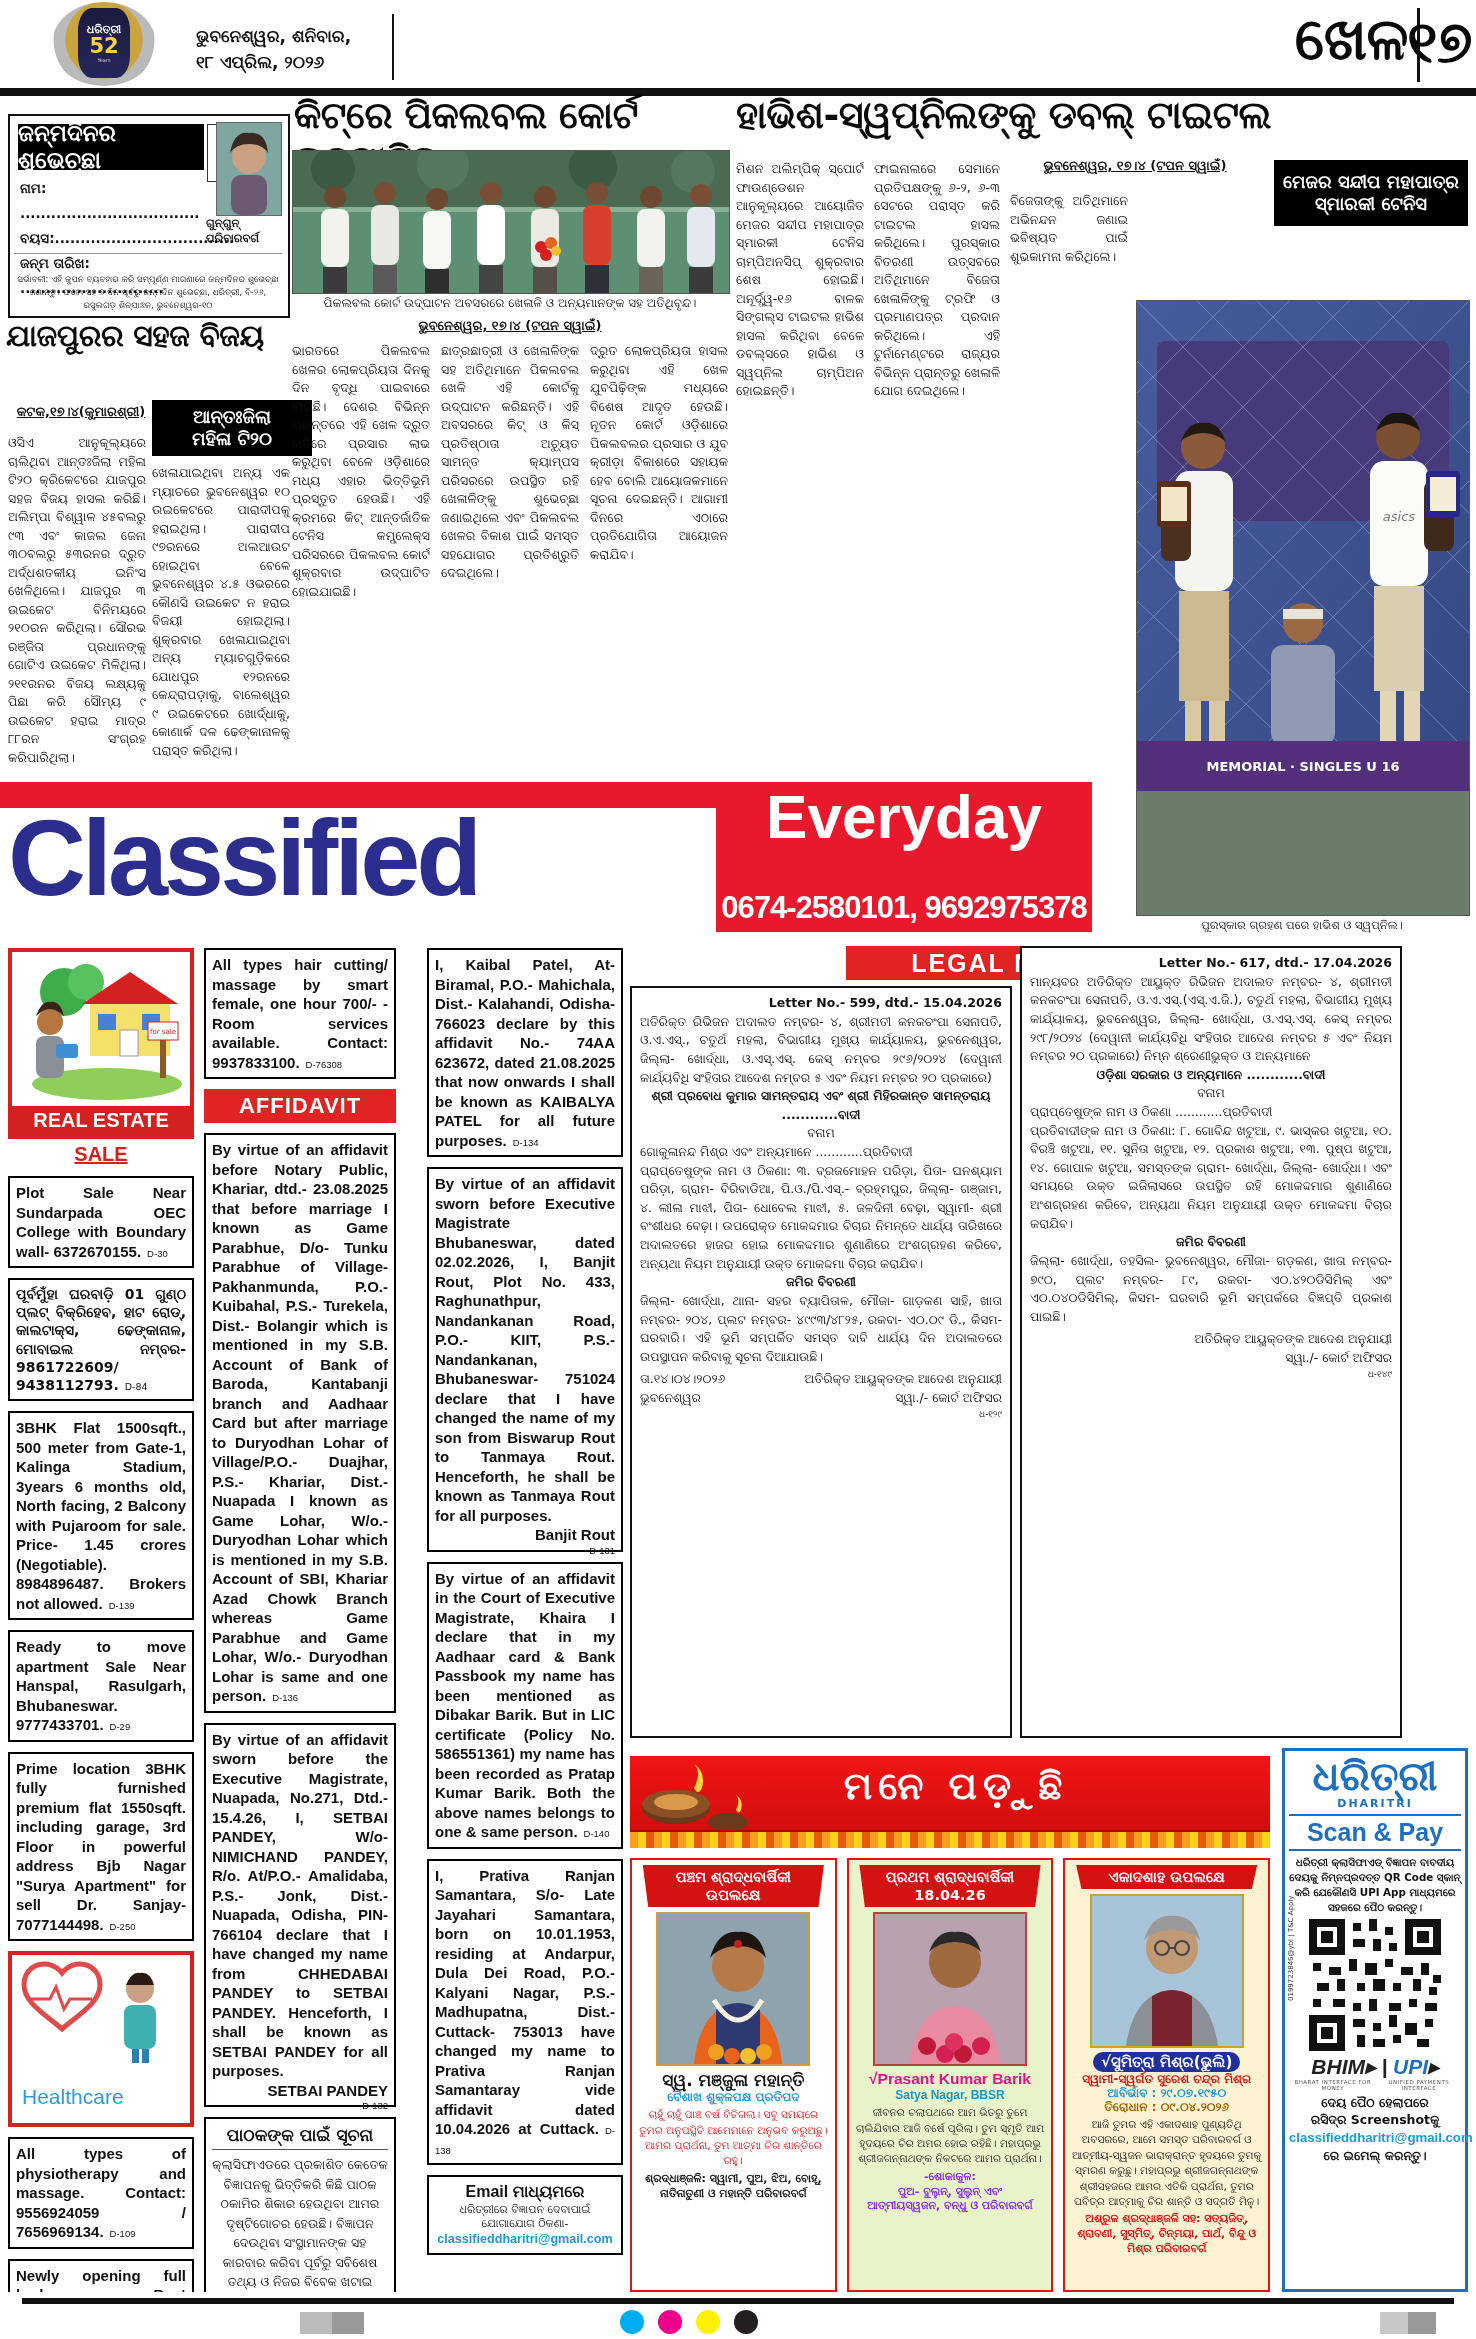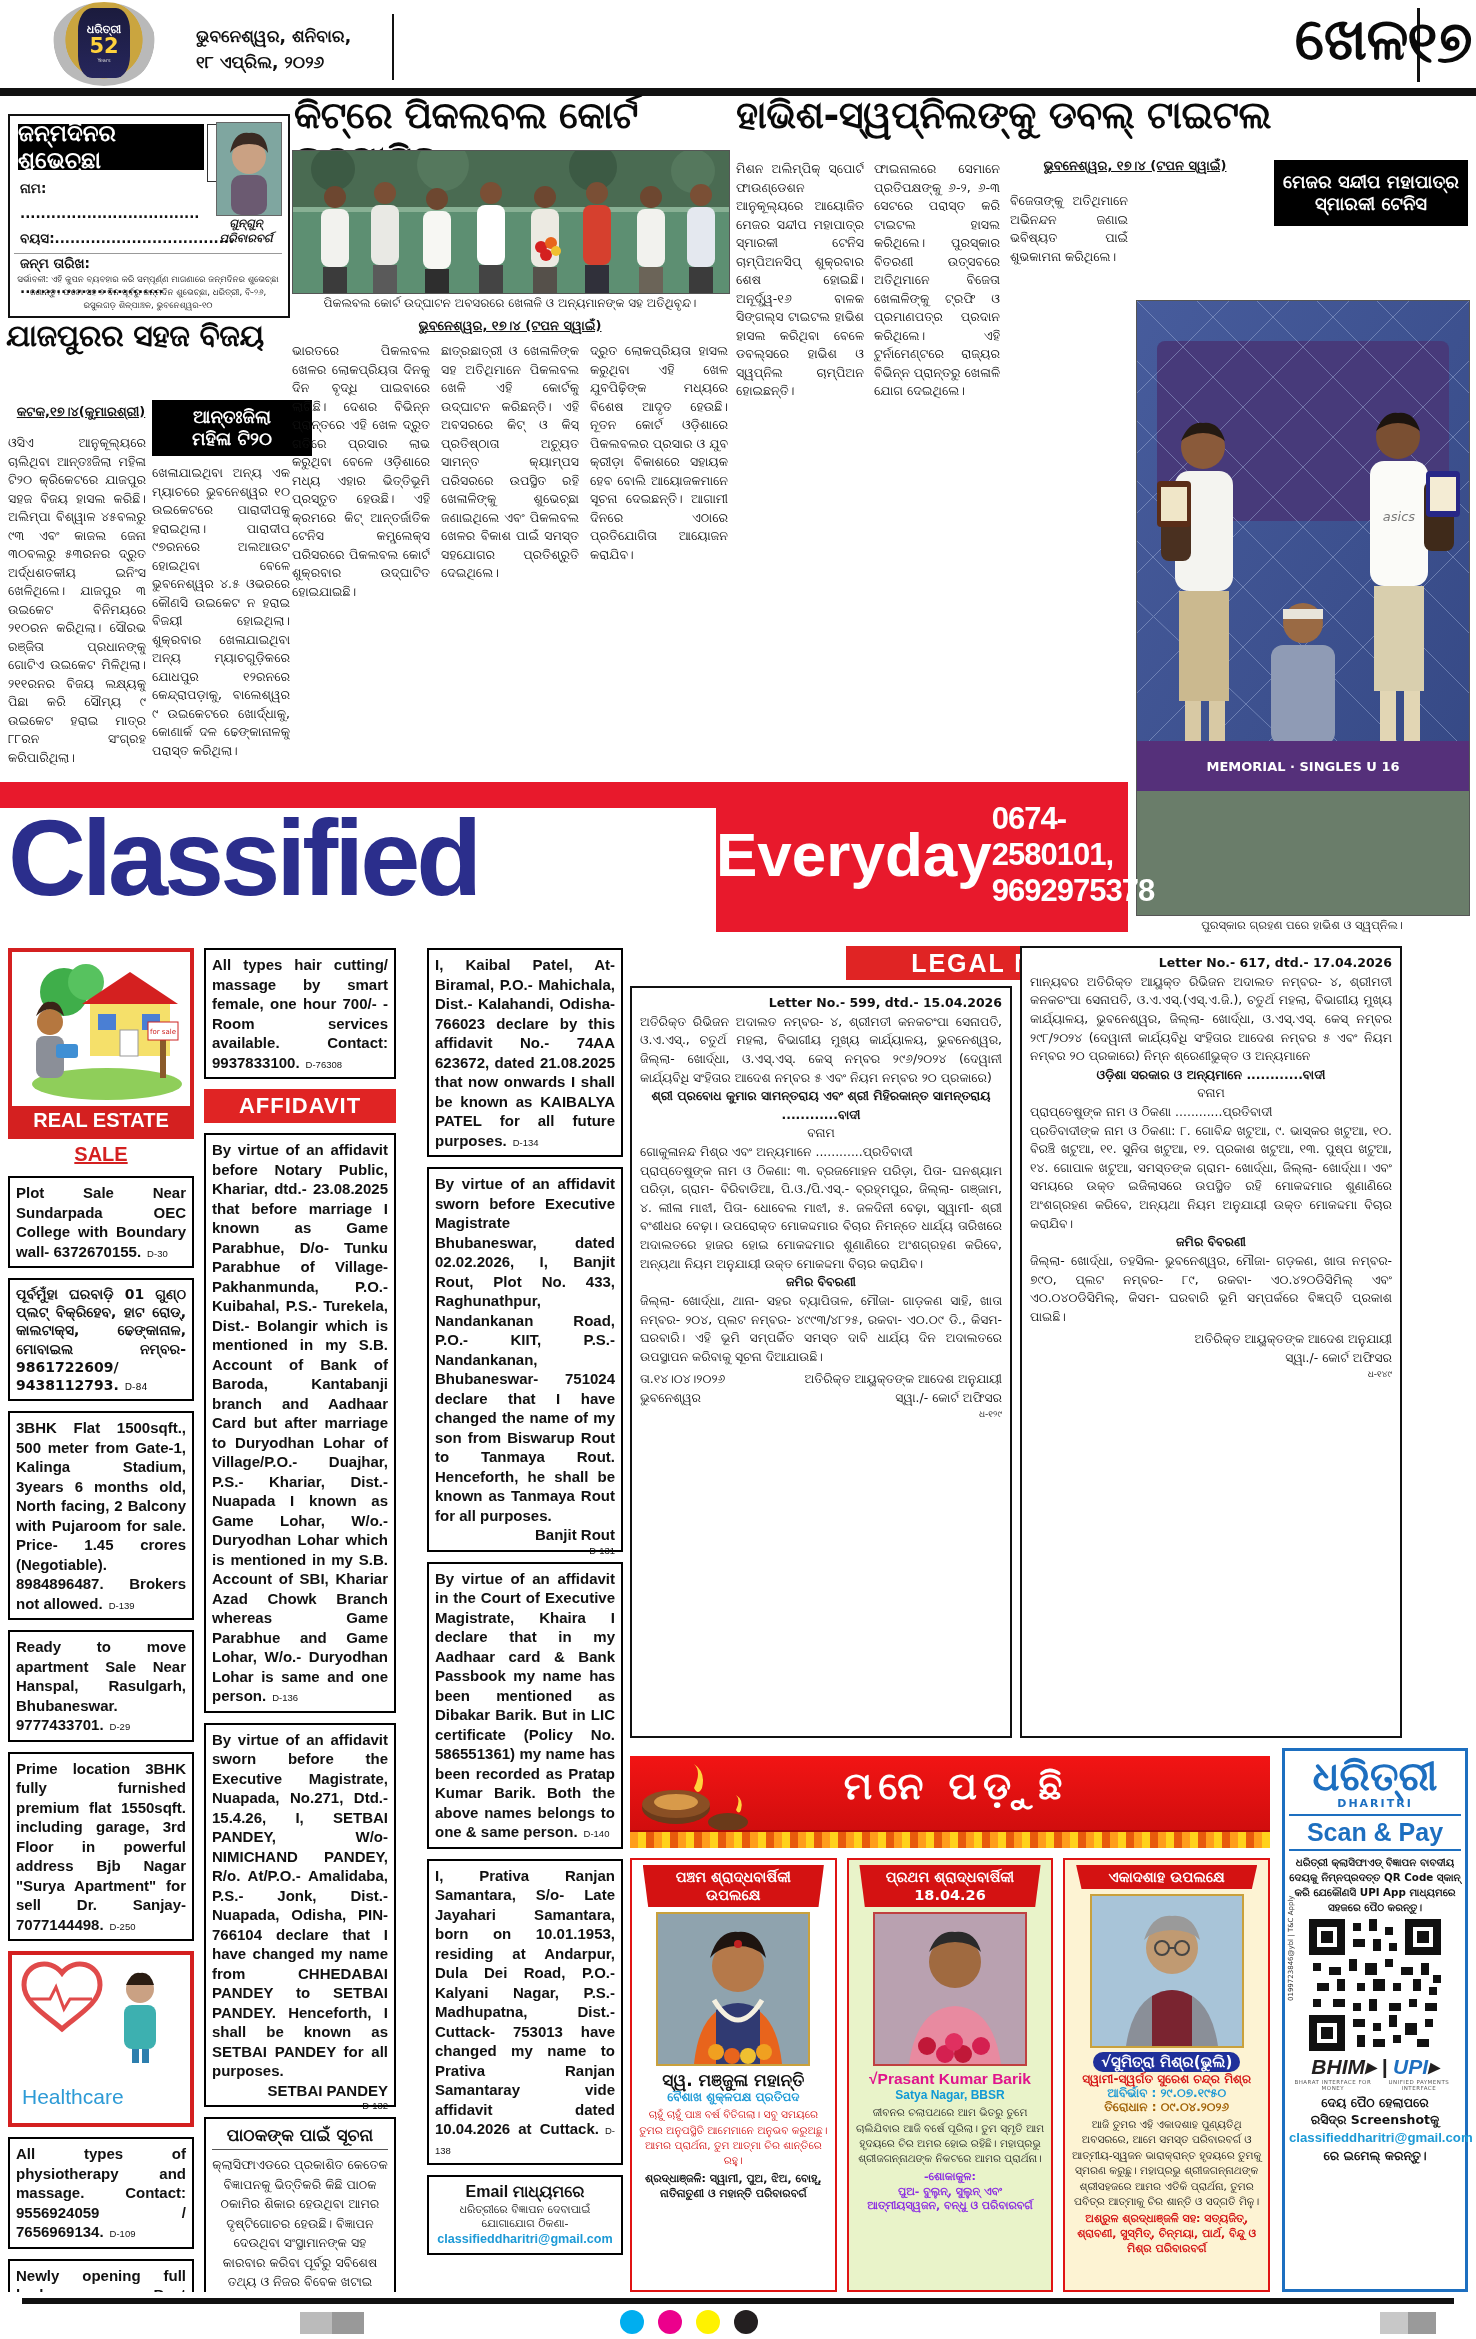--- a/index.html
+++ b/index.html
@@ -22,21 +22,21 @@
   .m-page{right:4px;top:8px;font-size:58px;font-weight:bold;}
   .m-bar{left:0;top:88px;width:1476px;height:8px;background:#111;}
   
   .bday{left:8px;top:114px;width:278px;height:200px;border:2px solid #111;}
   .bday .hdr{position:absolute;left:8px;top:8px;width:186px;height:46px;background:#000;color:#fff;
       font-size:23px;font-weight:bold;display:flex;align-items:center;justify-content:center;}
   .bday .size{position:absolute;left:197px;top:8px;width:42px;height:52px;border:1px solid #333;
       font-size:8px;text-align:center;line-height:1.4;padding-top:4px;}
   .bday .photo{position:absolute;right:6px;top:6px;width:64px;height:92px;border:1px solid #666;overflow:hidden;}
   .bday .fields{position:absolute;left:10px;top:60px;width:192px;font-size:13.5px;font-weight:bold;line-height:1.85;}
-  .bday .pcap{position:absolute;right:2px;top:100px;width:80px;text-align:center;font-size:11.5px;font-weight:bold;line-height:1.3;font-style:italic;}
+  .bday .pcap{position:absolute;right:2px;top:100px;width:80px;text-align:left;font-size:11.5px;font-weight:bold;line-height:1.3;}
   .bday .terms{position:absolute;left:4px;bottom:4px;width:268px;font-size:8.6px;line-height:1.5;text-align:center;border-top:1px solid #999;padding-top:19px;}
   
   .headline{font-weight:bold;color:#0a0a0a;letter-spacing:-.5px;}
   .h-left{left:6px;top:318px;width:284px;font-size:30px;line-height:1.17;}
   .byline{font-size:13px;font-weight:bold;text-align:center;text-decoration:underline;}
   .bl-left{left:16px;top:404px;width:130px;}
   .tagbox{background:#000;color:#fff;font-weight:bold;text-align:center;display:flex;flex-direction:column;justify-content:center;}
   .tag-left{left:152px;top:400px;width:160px;height:56px;font-size:18px;line-height:1.25;}
   .newscol{font-size:12.6px;line-height:1.47;text-align:justify;overflow:hidden;}
   .h-center{left:294px;top:94px;width:436px;font-size:37px;line-height:1.2;}
@@ -46,22 +46,22 @@
   .bl-center{left:292px;top:318px;width:436px;}
   .h-right{left:736px;top:94px;width:736px;font-size:38px;line-height:1.15;}
   .bl-right{left:1010px;top:158px;width:250px;}
   .tag-right{left:1274px;top:160px;width:194px;height:66px;font-size:18px;line-height:1.25;}
   .ph-right{left:1136px;top:300px;width:332px;height:614px;}
   .cap-right{left:1136px;top:918px;width:332px;font-size:11.5px;text-align:center;}
   
   .cban-stripe{left:0;top:782px;width:716px;height:26px;background:#e8192c;}
   .cban-word{left:8px;top:796px;width:710px;font-size:108px;font-weight:bold;color:#2b2e8c;
       font-family:"Liberation Sans",sans-serif;letter-spacing:-4px;line-height:1.15;}
-  .cban-red{left:716px;top:782px;width:412px;height:150px;background:#e8192c;color:#fff;
-      font-family:"Liberation Sans",sans-serif;display:flex;flex-direction:row;align-items:center;justify-content:space-between;padding:2px 0 6px 0;box-sizing:border-box;}
+  .cban-red{left:716px;top:782px;width:376px;height:150px;background:#e8192c;color:#fff;
+      font-family:"Liberation Sans",sans-serif;display:flex;flex-direction:column;align-items:center;justify-content:space-between;padding:2px 0 6px 0;box-sizing:border-box;}
   .cban-red .ev{font-size:62px;font-weight:bold;line-height:1.05;}
   .cban-red .ph{font-size:31px;font-weight:bold;letter-spacing:-1px;}
   
   .col{position:absolute;overflow:hidden;}
   .adbox{border:2px solid #000;padding:5px 6px;font-family:"Liberation Sans",sans-serif;font-weight:bold;
       font-size:15px;line-height:1.3;text-align:justify;margin-bottom:10px;position:relative;background:#fff;}
   .adbox .dno{font-size:9.5px;font-weight:normal;margin-left:6px;}
   .adbox.odia{font-family:"DejaVu Sans",sans-serif;font-size:14px;}
   .redhdr{background:#e02424;color:#fff;font-family:"Liberation Sans",sans-serif;font-weight:bold;
       font-size:22px;text-align:center;padding:4px 0;margin-bottom:10px;letter-spacing:1px;}

